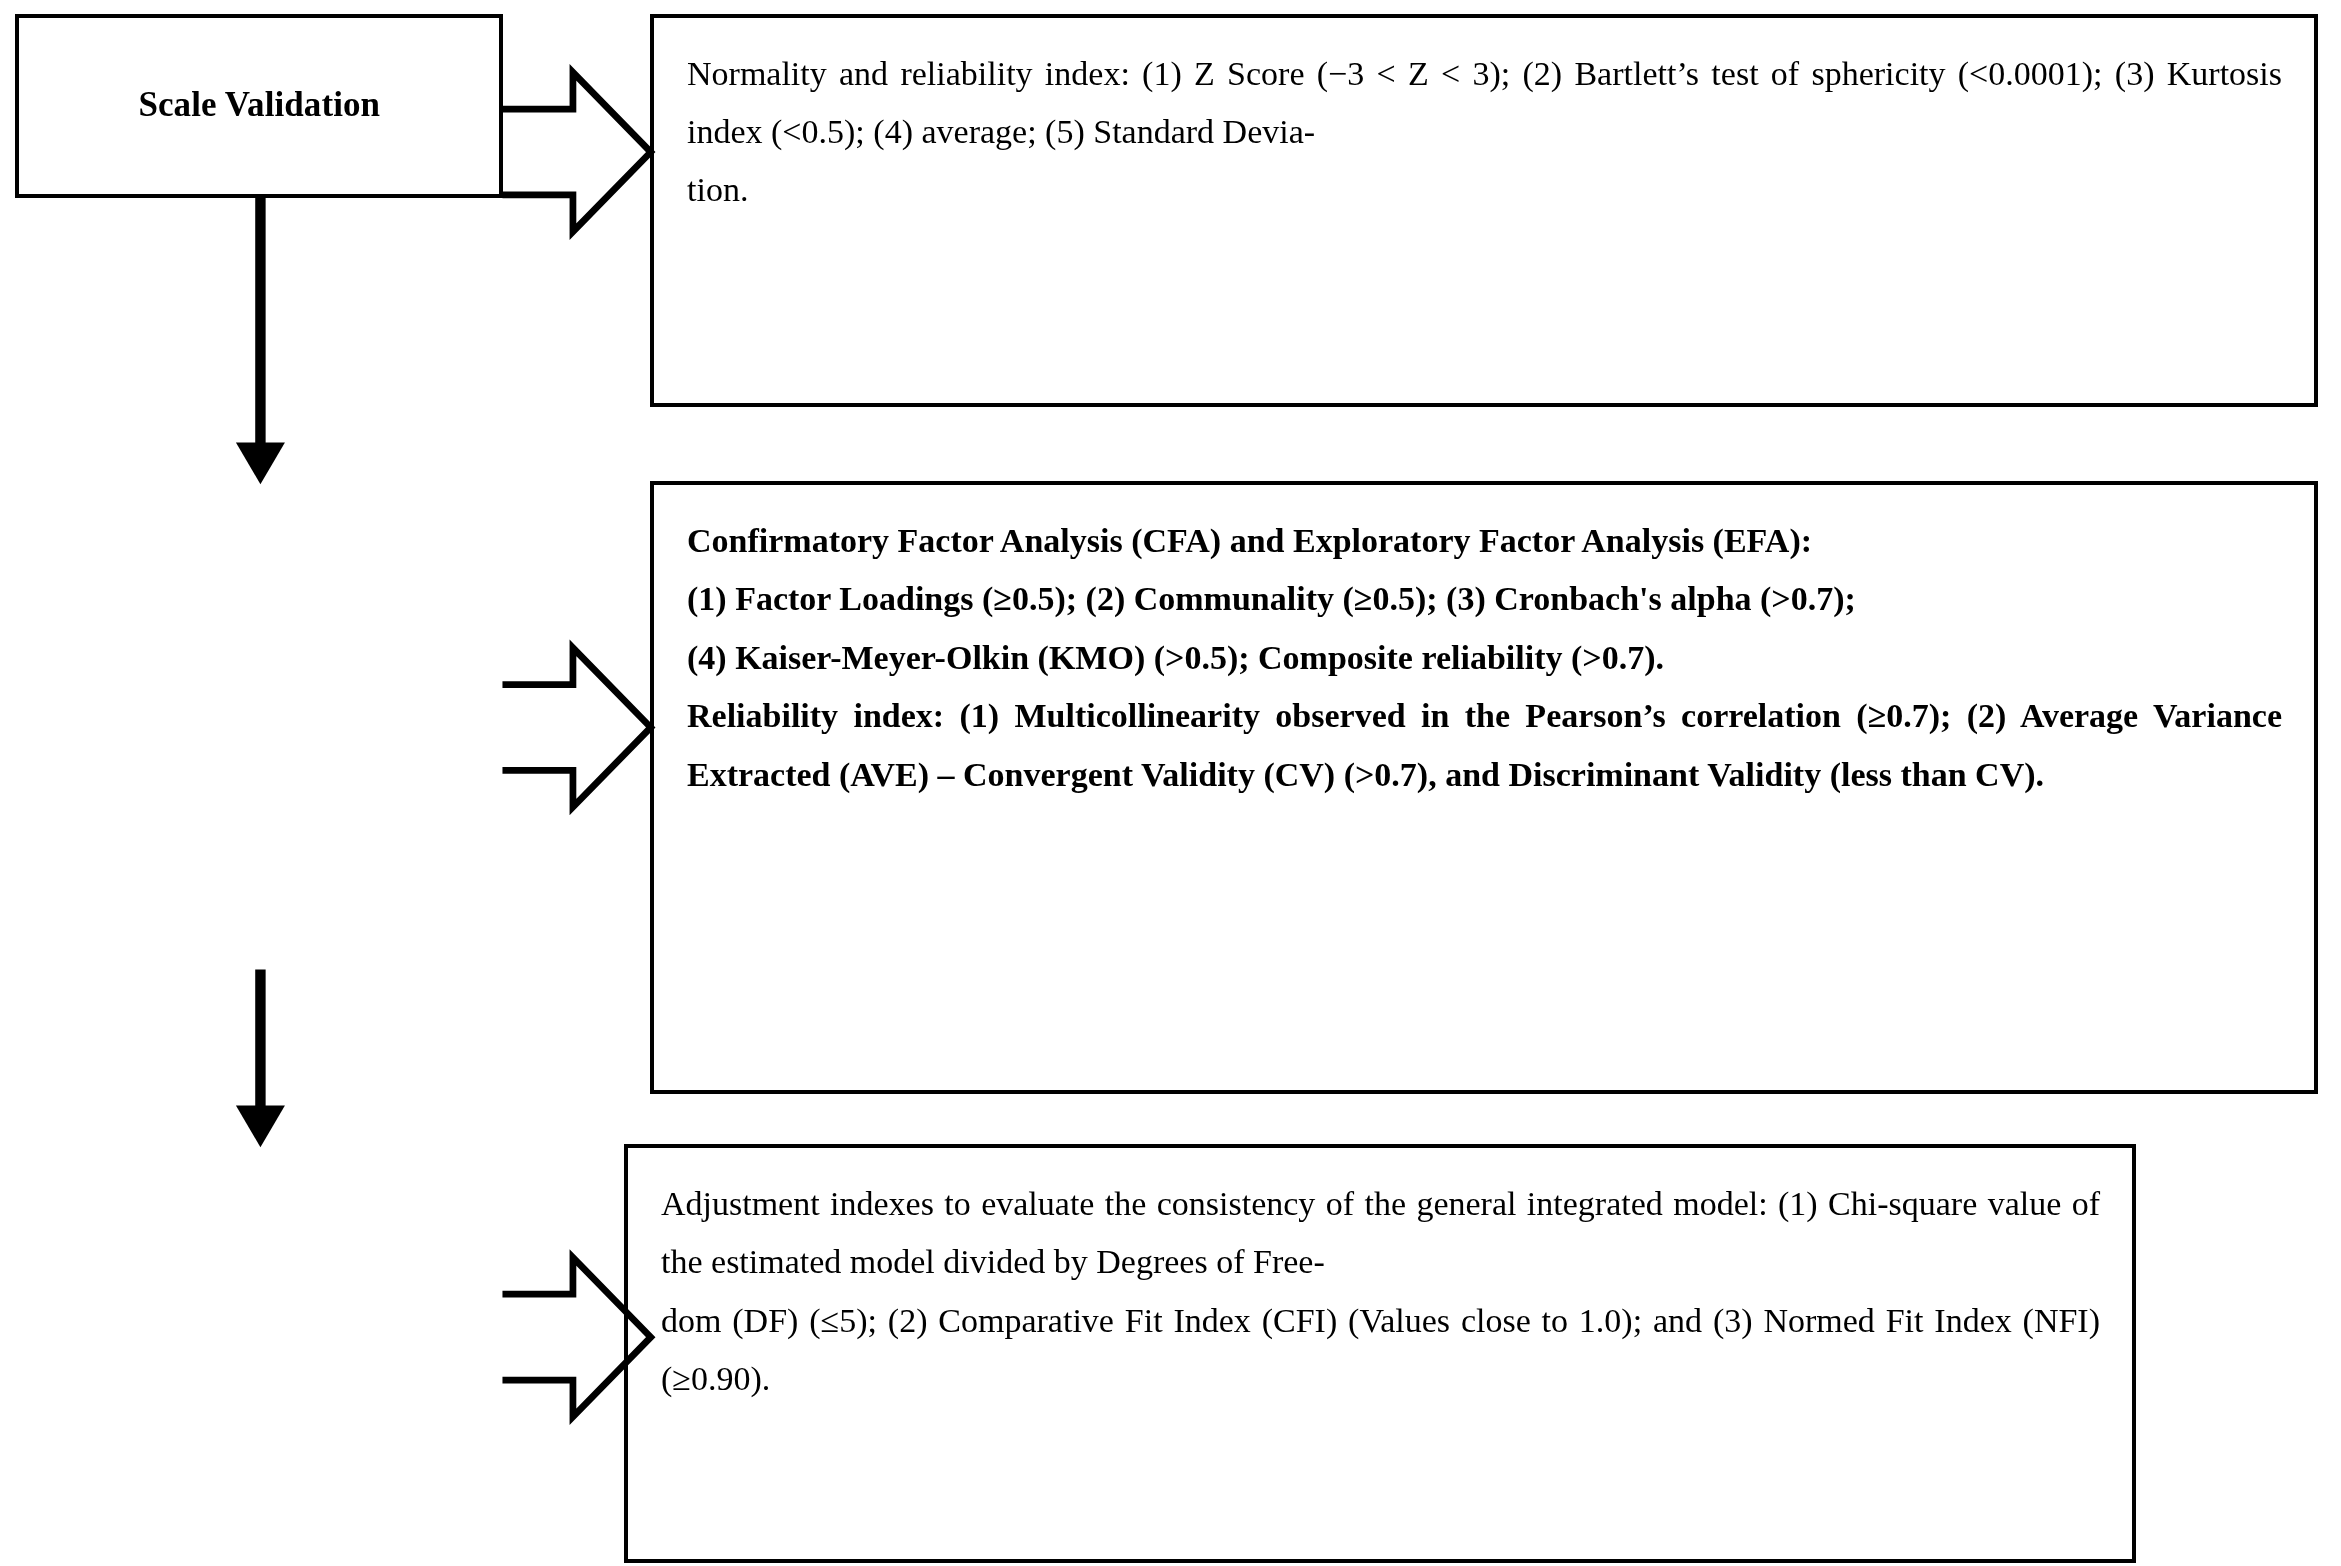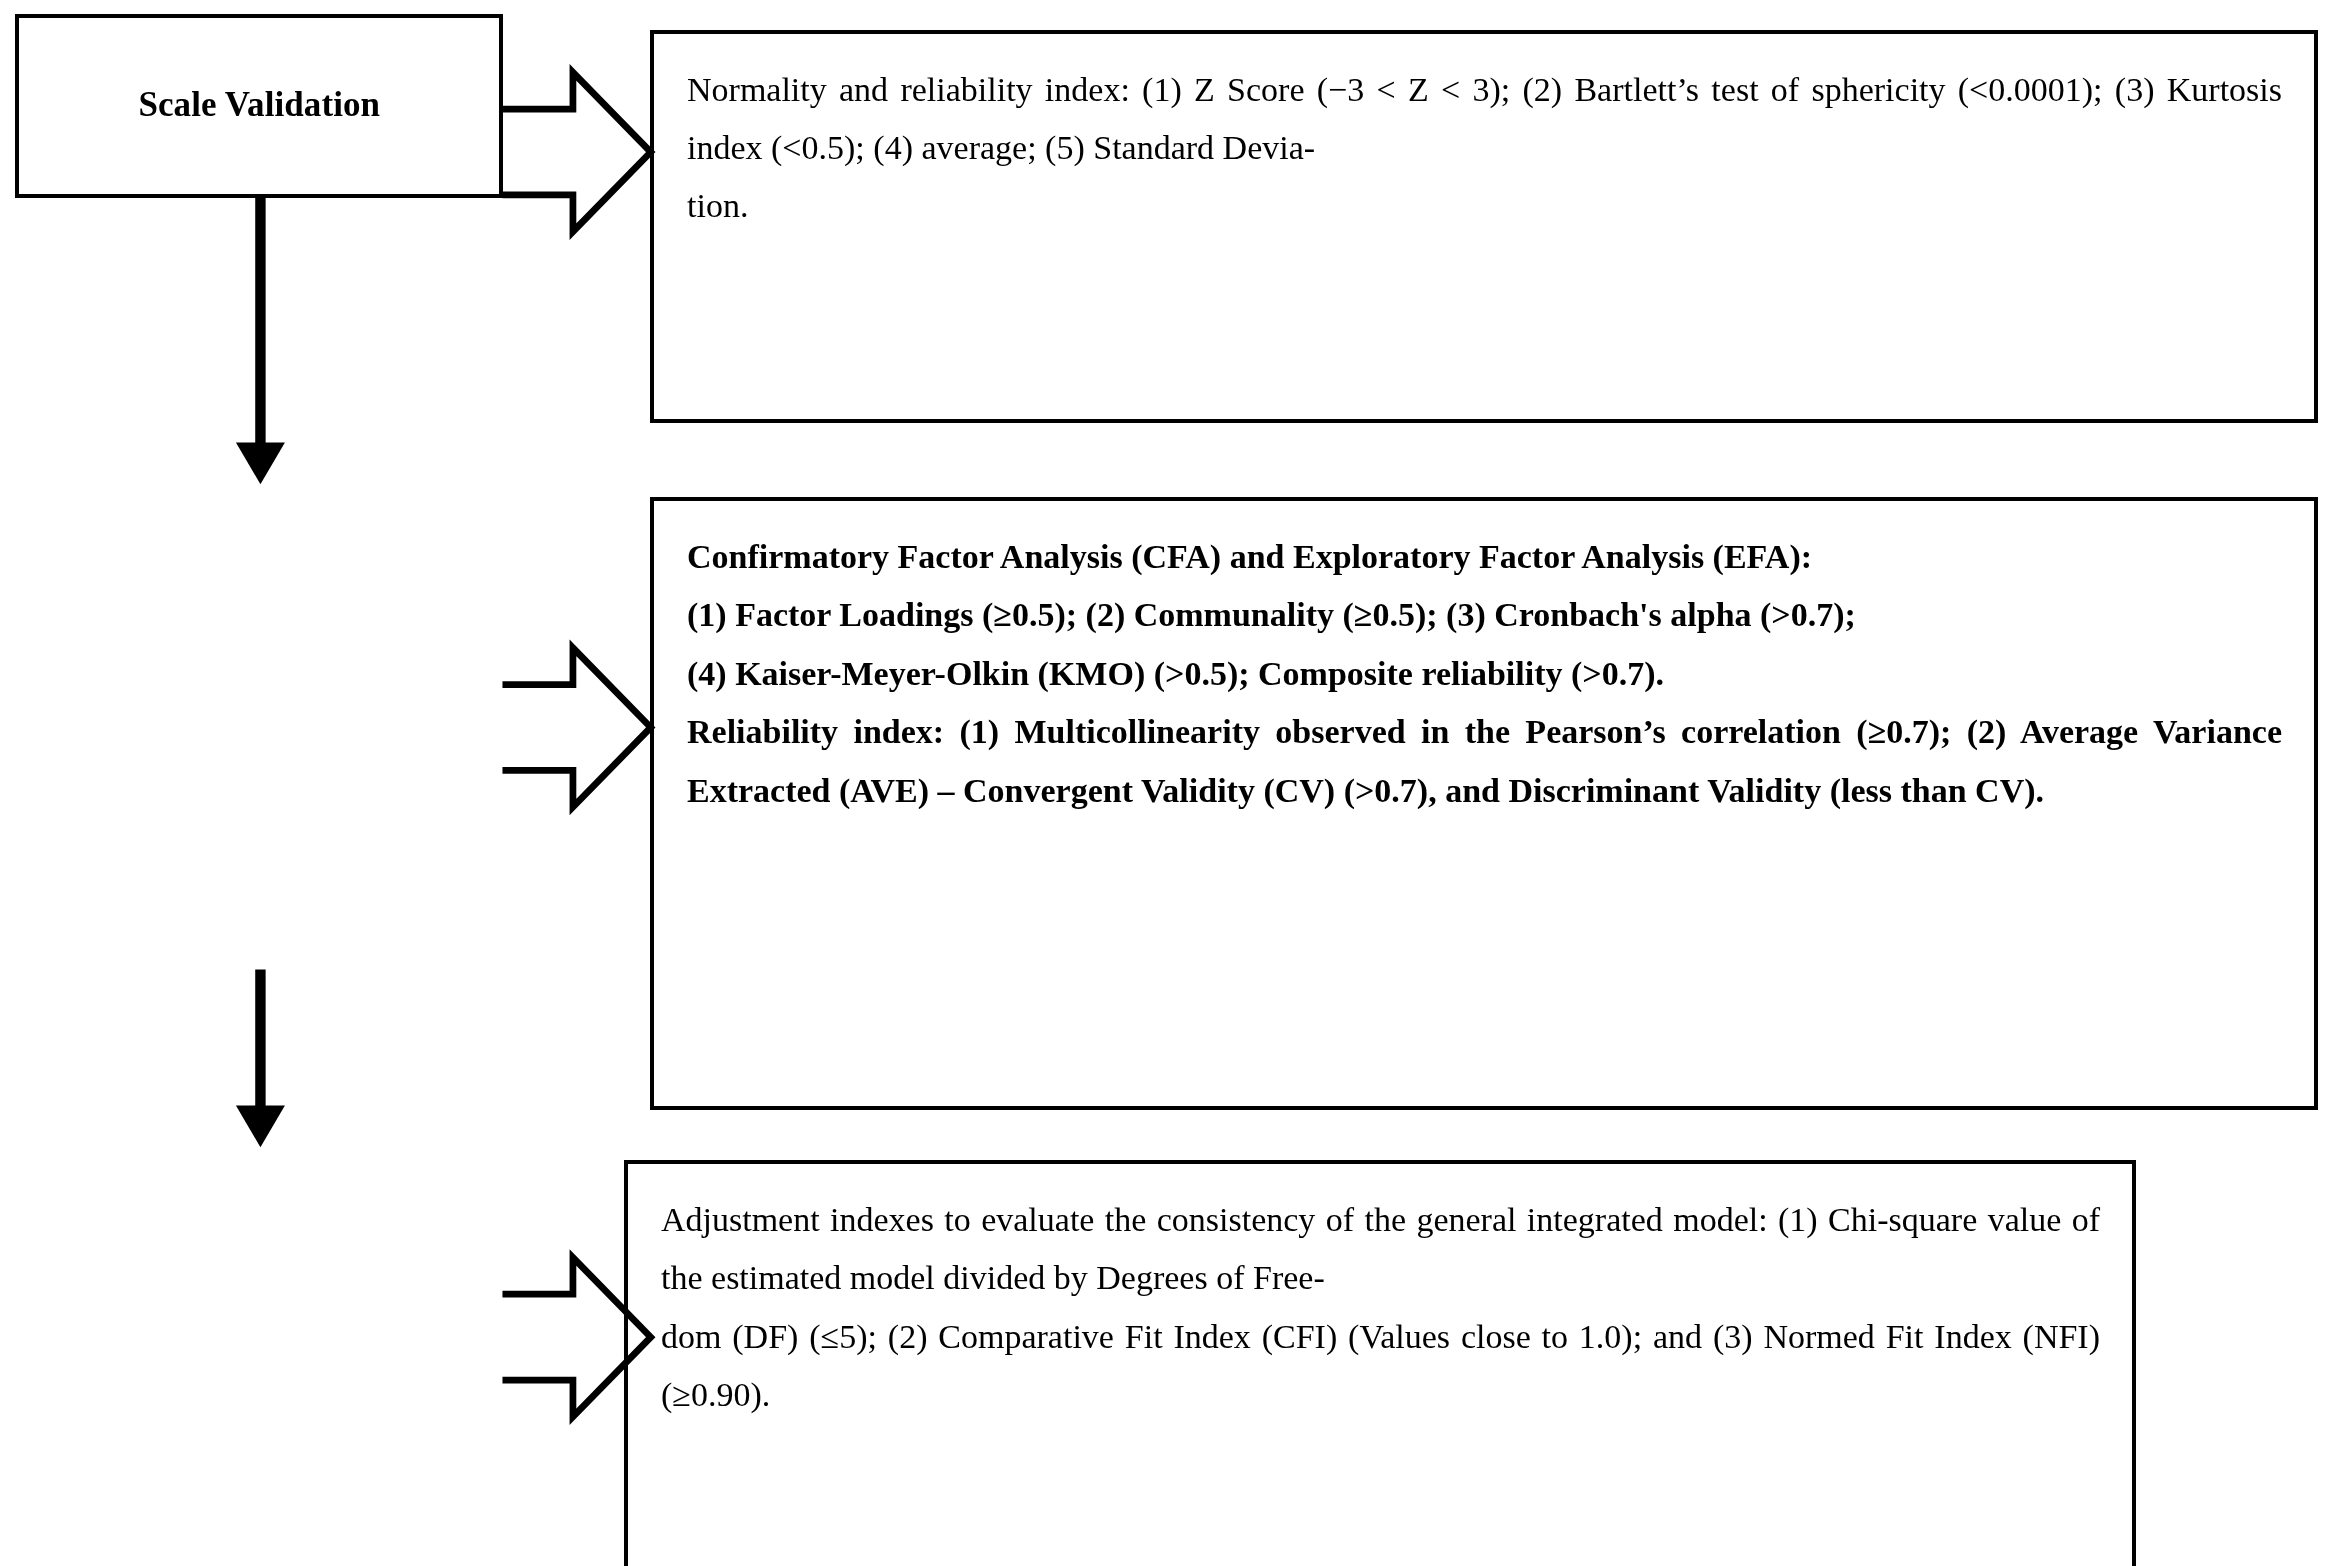--- a/index.html
+++ b/index.html
@@ -42,21 +42,20 @@
     white-space: pre-line;
   }
 
   
   .desc-box {
     position: absolute;
     box-sizing: border-box;
     border: 4.3px solid #000000;
     background: #ffffff;
     padding: 27px 32px 24.5px 33px;
-    margin-top: 16px;
   }
   .desc-text {
     font-size: 34px;
     line-height: 1.72;
     color: #000000;
     text-align: justify;
     text-justify: inter-word;
     hyphens: manual;
     white-space: pre-line;
     margin: 0;

